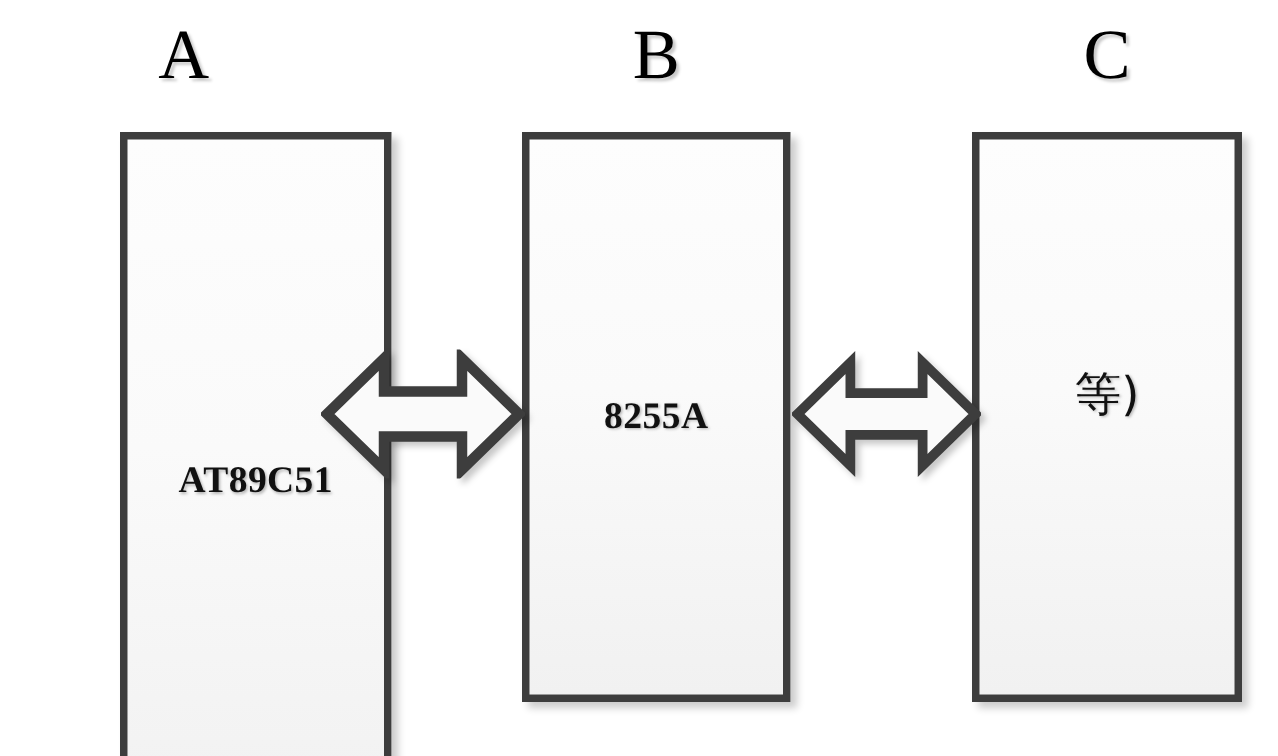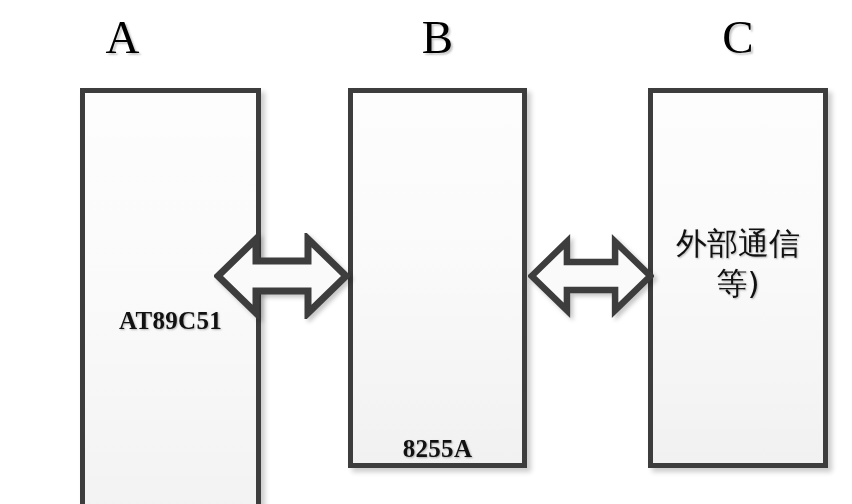--- a/index.html
+++ b/index.html
@@ -76,27 +76,26 @@
   <div class="block-label" style="left:32px; top:14px; width:181px;">A</div>
 
   <div class="block-label" style="left:348px; top:14px; width:179px;">B</div>
 
   <div class="block-label" style="left:648px; top:14px; width:180px;">C</div>
 
   <div class="block-box" style="left:32px; top:88px; width:181px; height:466px;margin-left:48px;">
     <div class="box-text latin">AT89C51</div>
   </div>
 
-  <div class="block-box" style="left:348px; top:88px; width:179px; height:380px;align-items:flex-end;">
+  <div class="block-box" style="left:348px; top:88px; width:179px; height:380px;">
     <div class="box-text latin">8255A</div>
   </div>
 
   <div class="block-box" style="left:648px; top:88px; width:180px; height:380px;">
     <div class="box-text cjk" style="position:relative; top:-14px;">
-      <span class="tline">外部通信</span>
       <span class="tline">等)</span>
     </div>
   </div>
 
   <div class="arrow-connector" style="left:214px; top:233px;">
     <svg width="136" height="86" viewBox="0 0 136 86">
       <polygon points="4,43 42,6 42,28 94,28 94,6 132,43 94,80 94,58 42,58 42,80" fill="#fafafa" stroke="#3d3d3d" stroke-width="7" stroke-linejoin="miter" stroke-linecap="butt"></polygon>
     </svg>
   </div>
 

